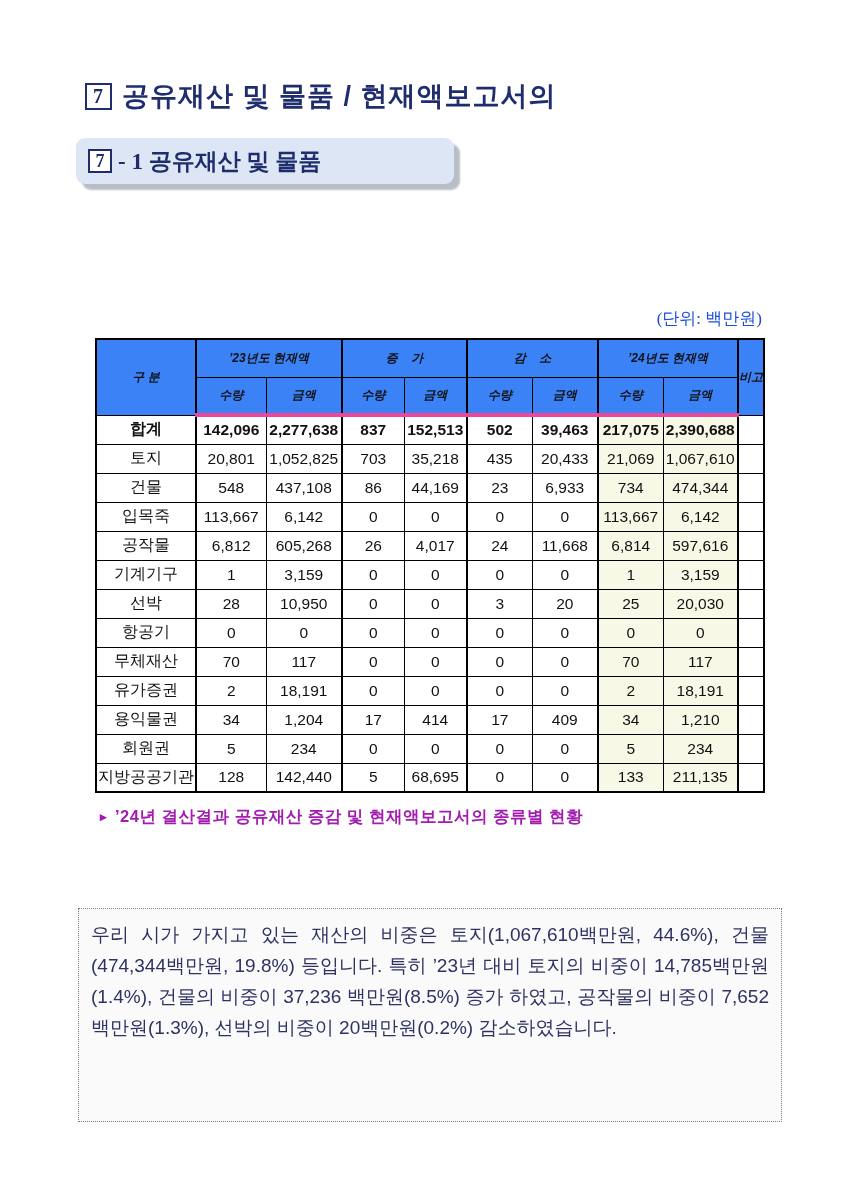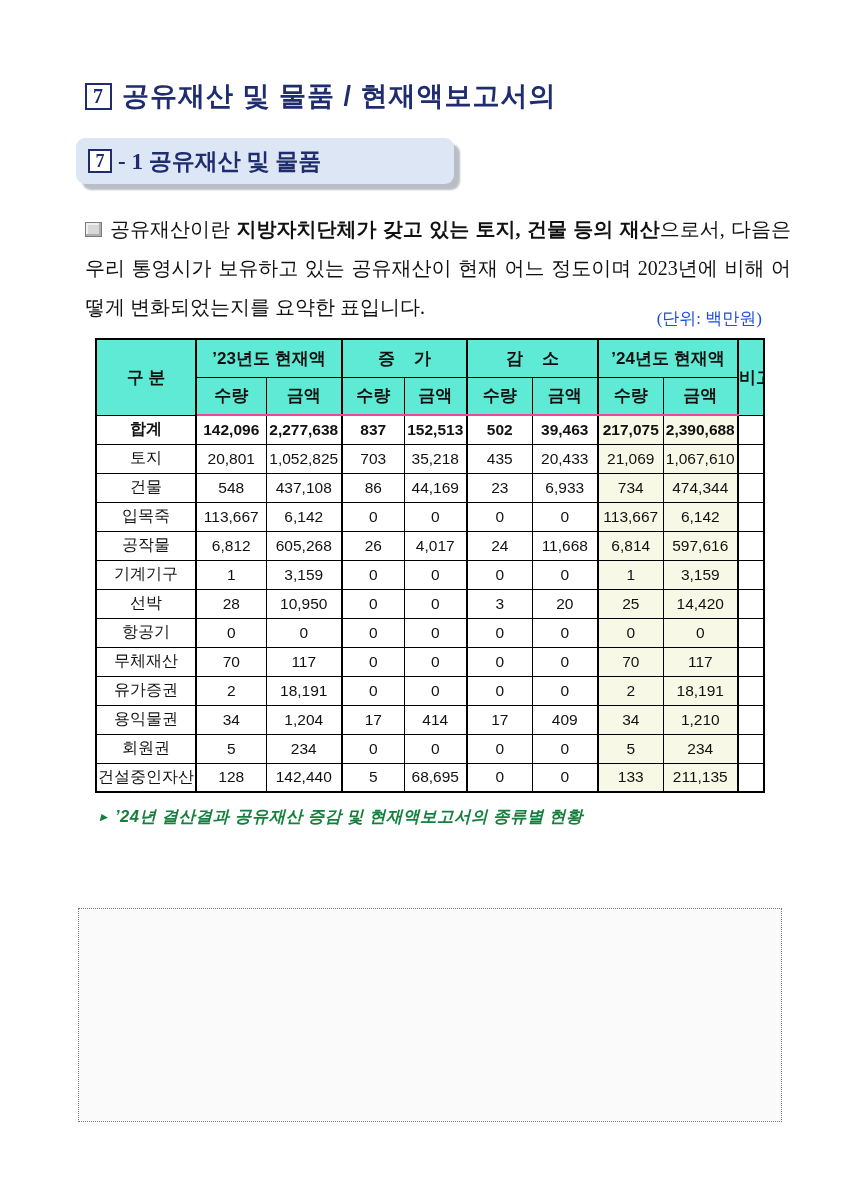--- a/index.html
+++ b/index.html
@@ -75,40 +75,40 @@
     width:668px;
     font-family:"Liberation Sans", sans-serif;
   }
   table.prop th, table.prop td {
     border:1px solid #000;
     text-align:center; vertical-align:middle;
     overflow:hidden; white-space:nowrap;
   }
   table.prop { border:2px solid #000; }
   table.prop thead th {
-    background:#5eead4;
-    font-size:17px; font-weight:bold;
+    background:#3b82f6;
+    font-size:12px; font-weight:bold;
     height:38px;
+    font-style:italic;
   }
   table.prop thead th.pre { white-space:pre; }
-  table.prop tr.subhead th { border-bottom:2px solid #ec4899; }
+  table.prop tr.subhead th { border-bottom:4px solid #ec4899; }
   table.prop tbody td {
     height:29px; font-size:15.5px; background:#fff;
   }
   table.prop tbody td.cat { font-size:16px; }
   table.prop tbody tr.total td { font-weight:bold;margin-left:48px; }
   table.prop td.hl { background:#f8f8e6; }
   table.prop .gsep { border-right:2px solid #000; }
 
   
   .footnote {
     position:absolute; left:100px; top:806px;
-    font-size:16.5px; font-weight:bold; color:#15803d;
+    font-size:16.5px; font-weight:bold; color:#a21caf;
     letter-spacing:0.5px;
-    font-style:italic;
   }
   .footnote .tri { font-size:13px; margin-right:8px; vertical-align:1px; }
 
   
   .summary-box {
     position:absolute; left:78px; top:908px;
     width:704px; min-height:214px;
     background:#fafafa;
     border:1px dotted #7a7a7a;
     padding:10px 12px;
@@ -127,23 +127,20 @@
   <div class="title">
     <span class="num-box">7</span>
     <span>공유재산 및 물품 / 현재액보고서의</span>
   </div>
 
   <div class="subtitle">
     <span class="num-box small">7</span>
     <span>- 1 공유재산 및 물품</span>
   </div>
 
-  <div class="intro">
-    <span class="bullet-sq"></span><span>공유재산이란 </span><b>지방자치단체가 갖고 있는 토지, 건물 등의 재산</b><span>으로서, 다음은 우리 통영시가 보유하고 있는 공유재산이 현재 어느 정도이며 2023년에 비해 어떻게 변화되었는지를 요약한 표입니다.</span>
-  </div>
 
   <div class="unit">(단위: 백만원)</div>
 
   <table class="prop">
     <colgroup>
       <col style="width:100px">
       <col style="width:70px">
         <col style="width:76px">
       <col style="width:62px">
         <col style="width:63px">
@@ -248,21 +245,21 @@
         </tr>
         <tr>
           <td class="cat gsep">선박</td>
           <td>28</td>
           <td class="gsep">10,950</td>
           <td>0</td>
           <td class="gsep">0</td>
           <td>3</td>
           <td class="gsep">20</td>
           <td class="hl">25</td>
-          <td class="hl gsep">14,420</td>
+          <td class="hl gsep">20,030</td>
           <td></td>
         </tr>
         <tr>
           <td class="cat gsep">항공기</td>
           <td>0</td>
           <td class="gsep">0</td>
           <td>0</td>
           <td class="gsep">0</td>
           <td>0</td>
           <td class="gsep">0</td>
@@ -312,34 +309,35 @@
           <td class="gsep">234</td>
           <td>0</td>
           <td class="gsep">0</td>
           <td>0</td>
           <td class="gsep">0</td>
           <td class="hl">5</td>
           <td class="hl gsep">234</td>
           <td></td>
         </tr>
         <tr>
-          <td class="cat gsep">건설중인자산</td>
+          <td class="cat gsep">지방공공기관</td>
           <td>128</td>
           <td class="gsep">142,440</td>
           <td>5</td>
           <td class="gsep">68,695</td>
           <td>0</td>
           <td class="gsep">0</td>
           <td class="hl">133</td>
           <td class="hl gsep">211,135</td>
           <td></td>
         </tr>
       </tbody>
   </table>
 
   <div class="footnote">
     <span class="tri">▸</span><span>’24년 결산결과 공유재산 증감 및 현재액보고서의 종류별 현황</span>
   </div>
 
   <div class="summary-box">
+    <p>우리 시가 가지고 있는 재산의 비중은 토지(1,067,610백만원, 44.6%), 건물(474,344백만원, 19.8%) 등입니다. 특히 ’23년 대비 토지의 비중이 14,785백만원(1.4%), 건물의 비중이 37,236 백만원(8.5%) 증가 하였고, 공작물의 비중이 7,652백만원(1.3%), 선박의 비중이 20백만원(0.2%) 감소하였습니다.</p>
   </div>
 
 </div>
 
 </body></html>

